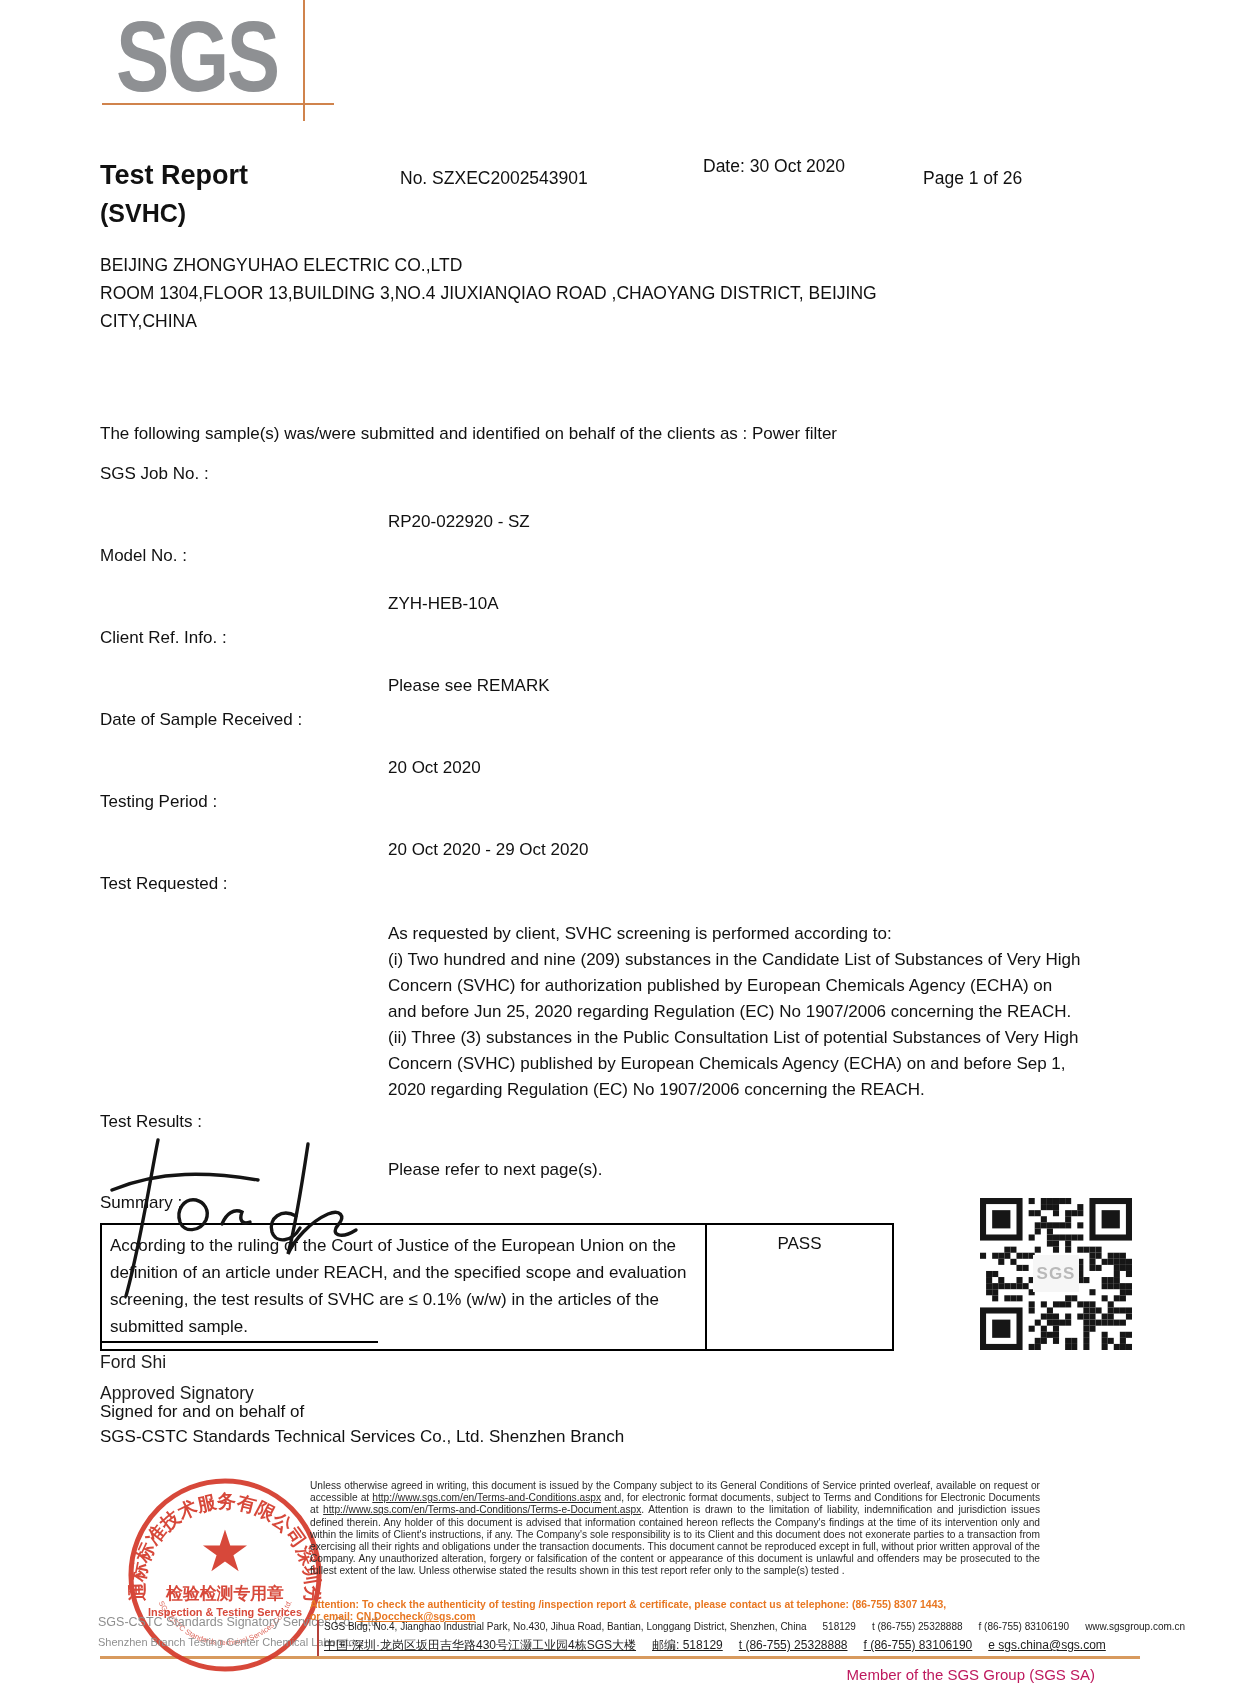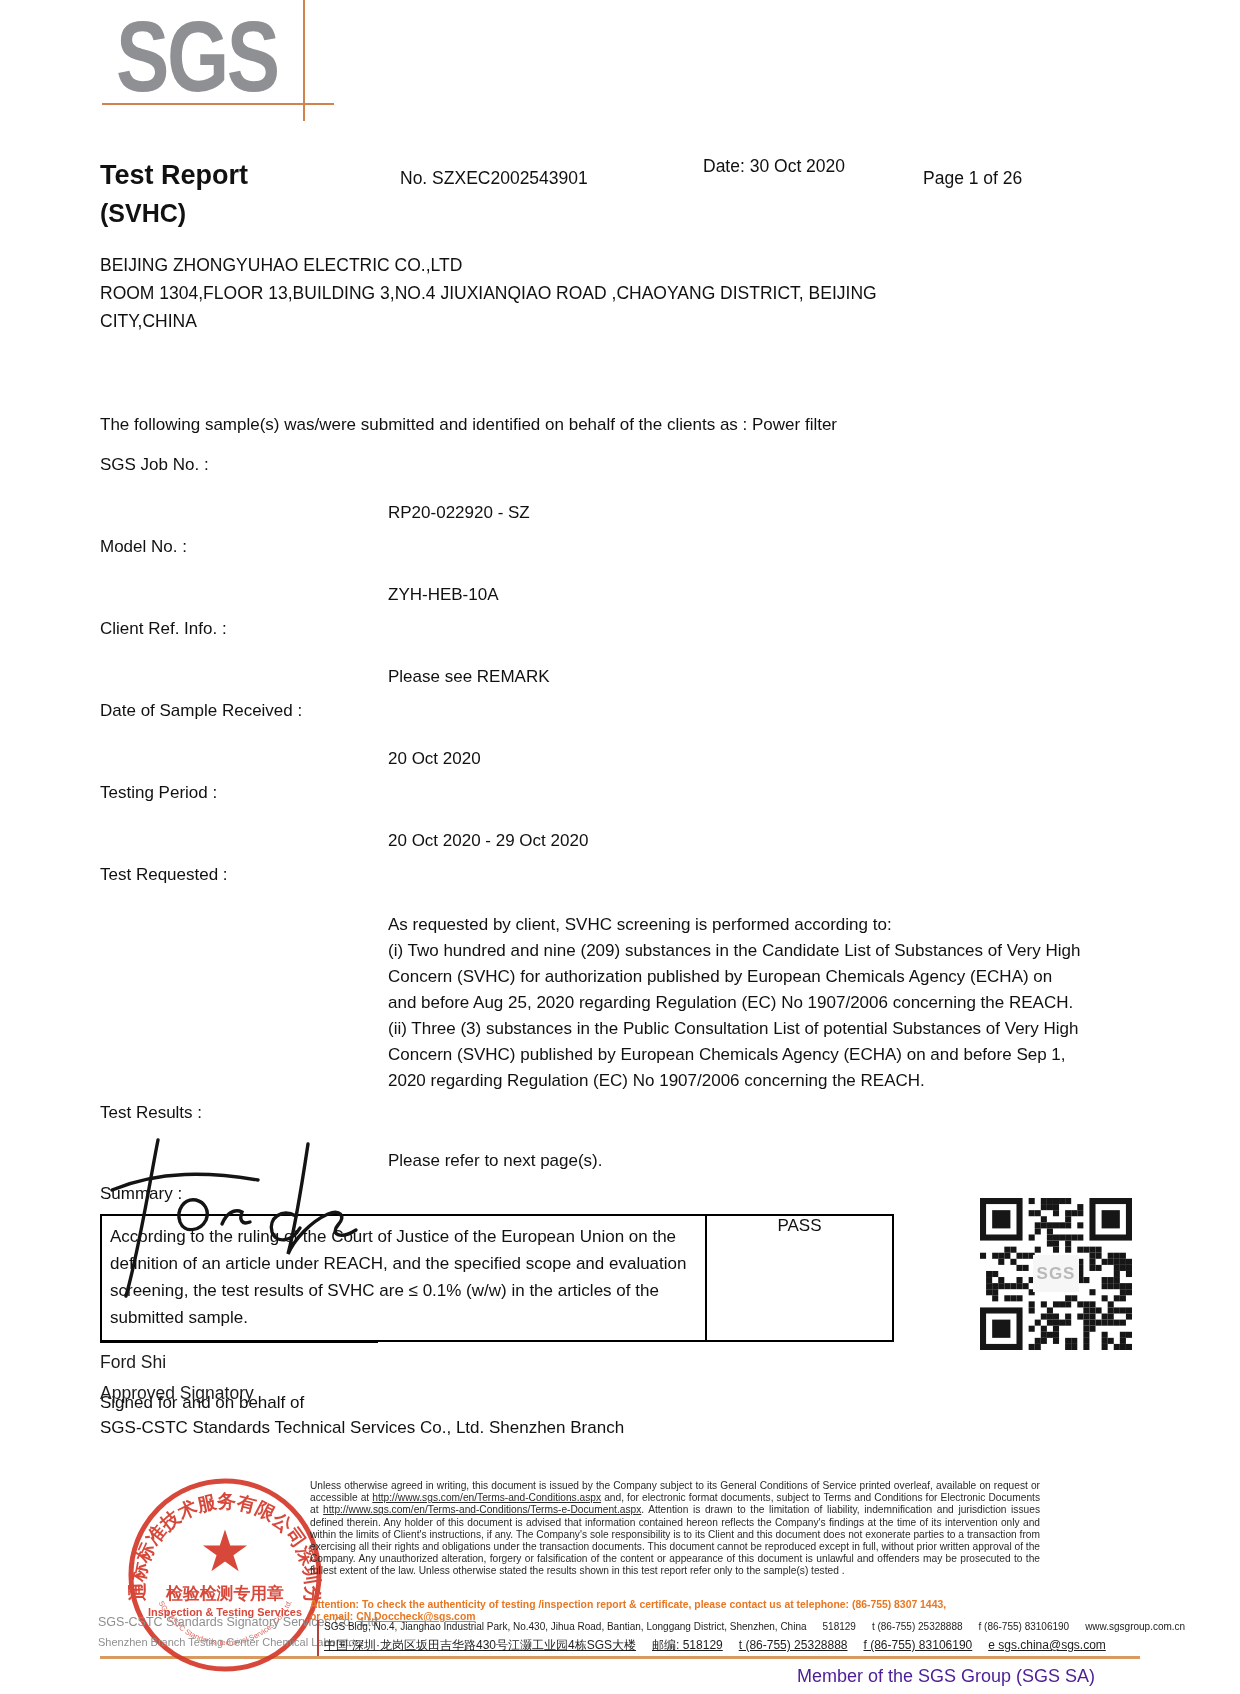--- a/index.html
+++ b/index.html
@@ -11,30 +11,30 @@
   .cross-h{left:102px;top:103px;width:232px;height:2px;background:#d0834c;}
   .title1{left:100px;top:160px;font-size:27px;font-weight:bold;color:#111;}
   .title2{left:100px;top:199px;font-size:25px;font-weight:bold;color:#111;}
   .meta{font-size:17.5px;color:#111;}
   .meta-no{left:400px;top:168px;}
   .meta-date{left:703px;top:156px;}
   .meta-page{left:923px;top:168px;}
   .client{left:100px;top:251px;font-size:17.5px;line-height:28px;color:#111;}
   
   .main{left:100px;top:407px;width:985px;font-size:17px;color:#111;}
-  .intro{margin:8px 0 19px 0;}
+  .intro{margin:17px 0 19px 0;}
   .frow{display:flex;margin-bottom:13px;line-height:21px;}
   .frow .lbl{width:288px;flex:none;}
   .frow .val{flex:1;margin-top:48px;}
   .req .para{line-height:26px;}
   .tr-gap{margin-bottom:8px;}
   .summary-label{margin:4px 0 10px 0;}
   .sum-table{width:794px;border:2px solid #000;display:flex;box-sizing:border-box;}
   .sum-left{flex:1;padding:7px 12px 9px 8px;line-height:27px;}
-  .sum-right{width:185px;flex:none;border-left:2px solid #000;text-align:center;font-size:17px;}
+  .sum-right{width:185px;flex:none;border-left:2px solid #000;text-align:center;padding-top:9px;font-size:17px;}
   .signed{margin-top:48px;line-height:25px;}
   
   .sig-svg{left:100px;top:1128px;}
   .sig-line{left:100px;top:1341px;width:278px;height:2px;background:#000;}
   .sig-name{left:100px;top:1352px;font-size:17.5px;}
   .sig-title{left:100px;top:1383px;font-size:17.5px;}
   
   .qr{left:980px;top:1198px;width:152px;height:152px;}
   .qr-center{position:absolute;left:53px;top:57px;width:46px;height:37px;background:#f6f6f6;display:flex;align-items:center;justify-content:center;font-size:17px;font-weight:bold;color:#b9b9b9;letter-spacing:1px;}
   
@@ -46,21 +46,21 @@
   .legal{left:310px;top:1480px;width:730px;font-size:10.2px;line-height:12.2px;text-align:justify;color:#2a2a2a;z-index:2;}
   .legal .u{text-decoration:underline;}
   .attention{left:310px;top:1599px;width:730px;font-size:10.4px;line-height:12px;font-weight:bold;color:#e87722;z-index:2;}
   .attention .u{text-decoration:underline;}
   .addr-bar{left:317px;top:1620px;width:2px;height:36px;background:#b5413a;z-index:2;}
   .addrs{left:324px;top:1621px;width:812px;z-index:2;color:#1c1c1c;}
   .addr-en{font-size:10px;white-space:nowrap;}
   .addr-cn{font-size:12px;margin-top:5px;white-space:nowrap;text-decoration:underline;}
   .gap{margin-right:16px;}
   .bottom-rule{left:100px;top:1656px;width:1040px;height:3px;background:#d89a5e;}
-  .member{right:145px;top:1666px;font-size:18px;color:#4c1d95;}
+  .member{right:145px;top:1666px;font-size:15px;color:#be185d;}
 </style>
 </head>
 <body>
 
 <div class="page">
 
   <div class="abs logo">SGS</div>
   <div class="abs cross-v"></div>
   <div class="abs cross-h"></div>
 
@@ -97,21 +97,21 @@
     </div>
     <div class="frow">
       <div class="lbl">Testing Period :</div>
       <div class="val">20 Oct 2020 - 29 Oct 2020</div>
     </div>
 
     <div class="frow req tr-gap">
       <div class="lbl">Test Requested :</div>
       <div class="val">
         <div class="para">As requested by client, SVHC screening is performed according to:</div>
-        <div class="para">(i) Two hundred and nine (209) substances in the Candidate List of Substances of Very High Concern (SVHC) for authorization published by European Chemicals Agency (ECHA) on and before Aug 25, 2020 regarding Regulation (EC) No 1907/2006 concerning the REACH.</div>
+        <div class="para">(i) Two hundred and nine (209) substances in the Candidate List of Substances of Very High Concern (SVHC) for authorization published by European Chemicals Agency (ECHA) on and before Jun 25, 2020 regarding Regulation (EC) No 1907/2006 concerning the REACH.</div>
         <div class="para">(ii) Three (3) substances in the Public Consultation List of potential Substances of Very High Concern (SVHC) published by European Chemicals Agency (ECHA) on and before Sep 1, 2020 regarding Regulation (EC) No 1907/2006 concerning the REACH.</div>
       </div>
     </div>
 
     <div class="frow">
       <div class="lbl">Test Results :</div>
       <div class="val">Please refer to next page(s).</div>
     </div>
 
     <div class="summary-label">Summary :</div>

